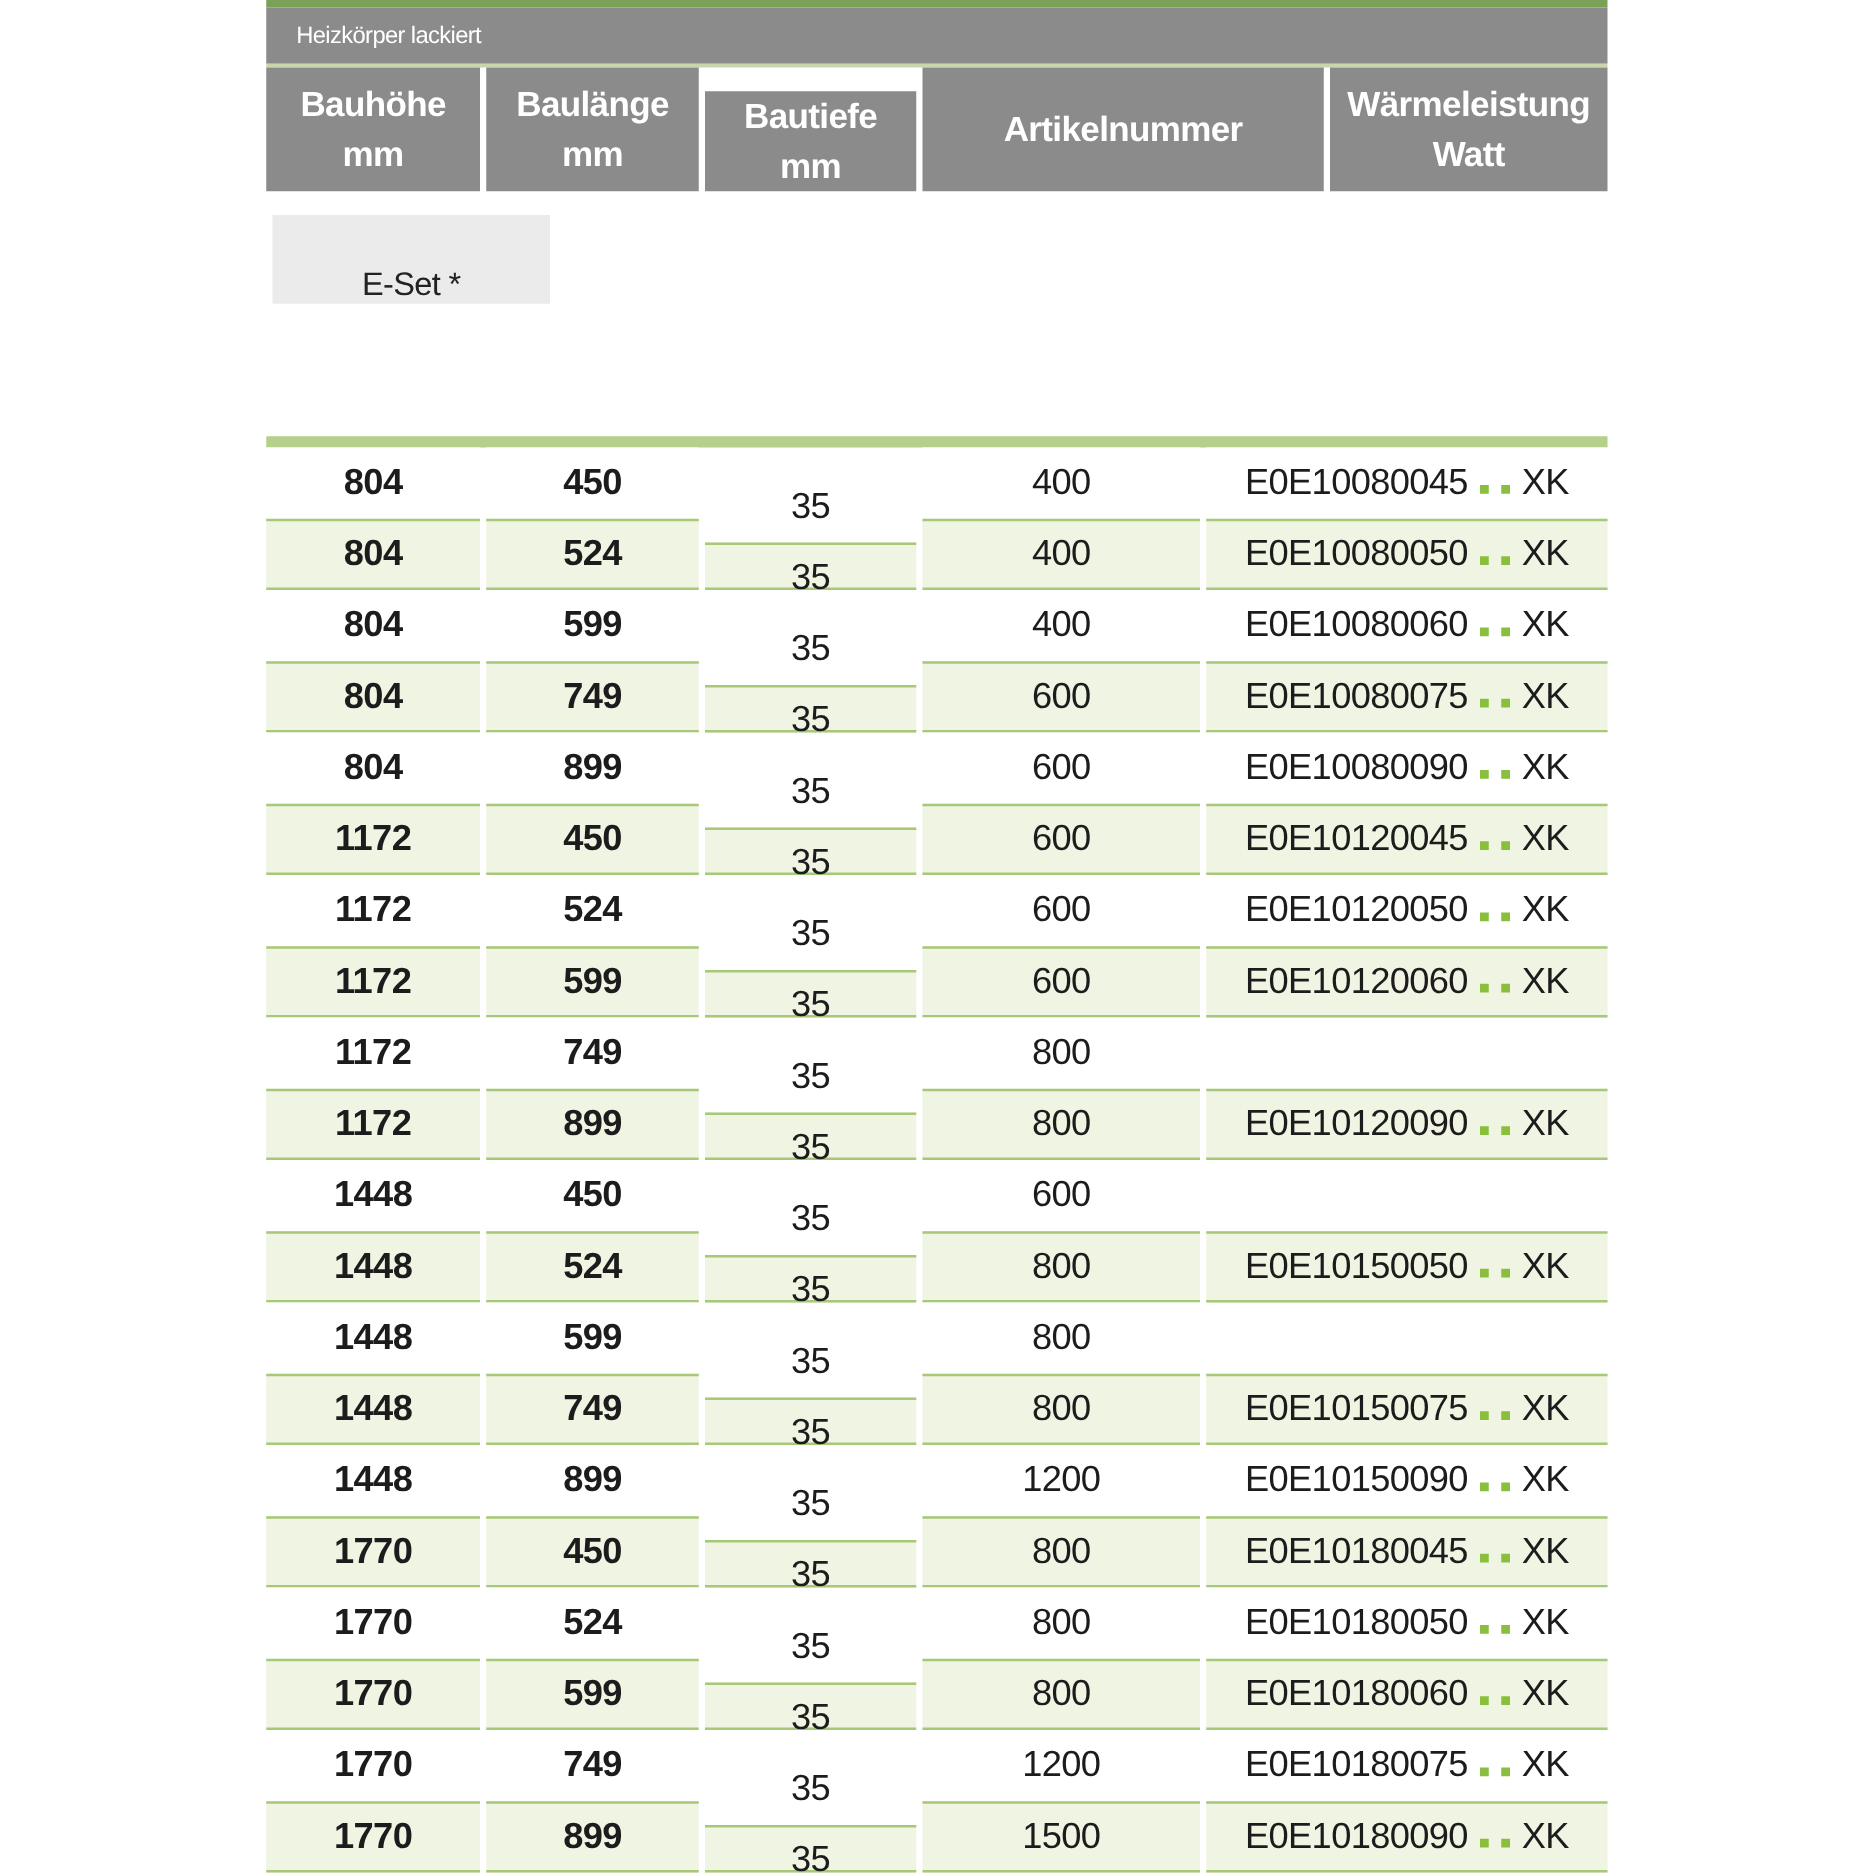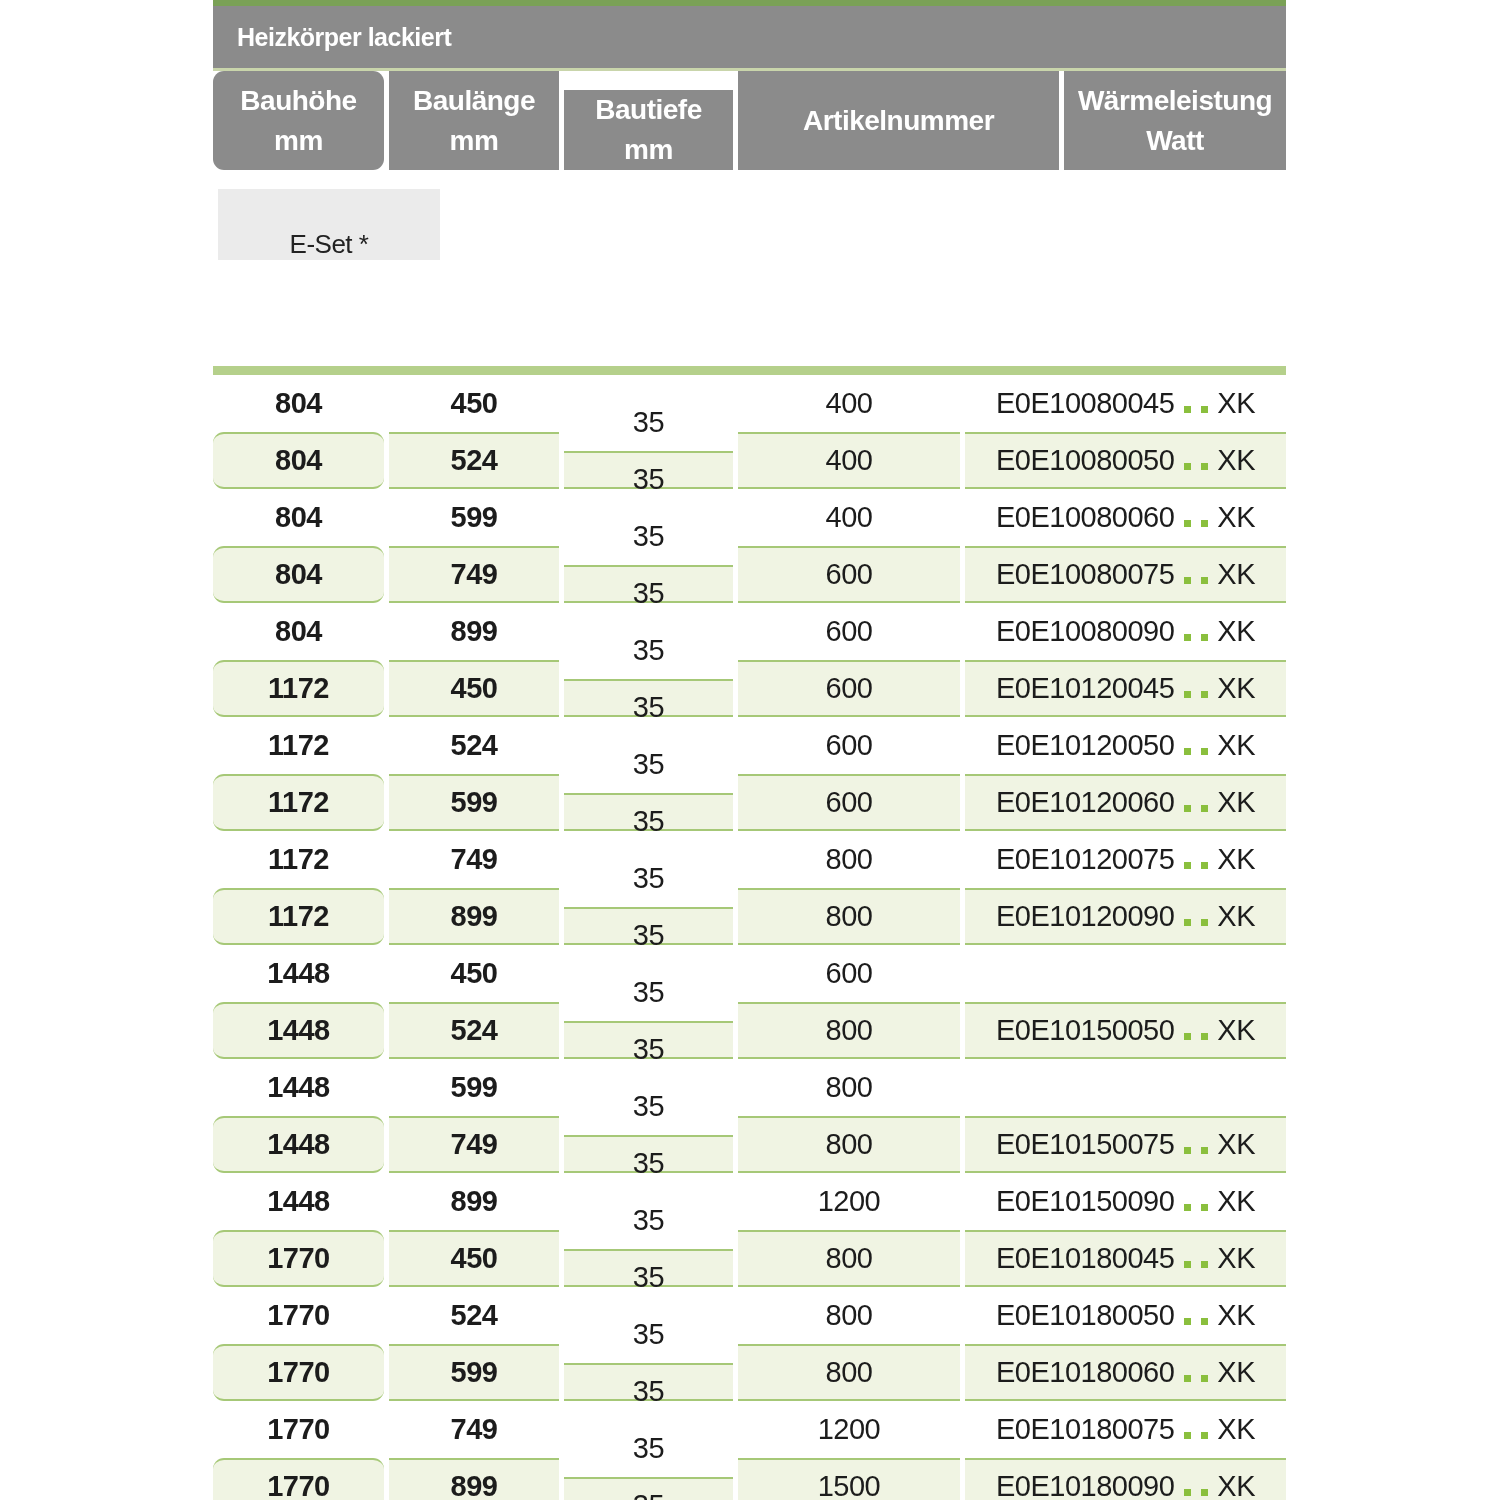--- a/index.html
+++ b/index.html
@@ -8,30 +8,30 @@
     background: #ffffff;
     overflow: hidden;
     font-family: "Liberation Sans", sans-serif;
     letter-spacing: -0.5px;
     position: relative;
   }
   .table-wrap { position: absolute; left: 213px; top: 0; width: 1073px; }
 
   .topbar   { height: 6px;  background: var(--accent-green, #7aa156); }
   .titlebar {
-    height: 62px; background: var(--header-gray, #8b8b8b);
-    color: #ffffff; font-weight: bold; font-size: 25px;
+    height: 45px; background: var(--header-gray, #8b8b8b);
+    color: #ffffff; font-weight: normal; font-size: 19px;
     display: flex; align-items: center; padding-left: 24px; box-sizing: border-box;
   }
   .divider  { height: 3px; background: var(--divider-green, #c9d5ab); }
 
   .row { display: flex; }
   .cell { flex: none; box-sizing: border-box; }
   .cell + .cell { margin-left: 5px; }
-  .c1 { width: 171px; border-radius: 11px; } .c2 { width: 170px; } .c3 { width: 169px; margin-top: 19px; }
+  .c1 { width: 171px; } .c2 { width: 170px; } .c3 { width: 169px; margin-top: 19px; }
   .c4 { width: 222px; } .c5 { width: 321px; }
 
   .hrow { height: 99px; }
   .hrow .cell {
     background: var(--header-gray, #8b8b8b);
     color: #ffffff; font-weight: bold; font-size: 28px; line-height: 40px;
     display: flex; flex-direction: column; justify-content: center; align-items: center;
     text-align: center;
   }
 
@@ -166,21 +166,20 @@
     <div class="cell c2 bold">599</div>
     <div class="cell c3">35</div>
     <div class="cell c4">600</div>
     <div class="cell c5"><span>E0E10120060</span><span class="sq"></span><span class="sq"></span><span class="suffix">XK</span></div>
   </div>
       <div class="row drow">
     <div class="cell c1 bold">1172</div>
     <div class="cell c2 bold">749</div>
     <div class="cell c3">35</div>
     <div class="cell c4">800</div>
-    <div class="cell c5"><span>E0E10120075</span><span class="sq"></span><span class="sq"></span><span class="suffix">XK</span></div>
   </div>
       <div class="row drow alt">
     <div class="cell c1 bold">1172</div>
     <div class="cell c2 bold">899</div>
     <div class="cell c3">35</div>
     <div class="cell c4">800</div>
     <div class="cell c5"><span>E0E10120090</span><span class="sq"></span><span class="sq"></span><span class="suffix">XK</span></div>
   </div>
       <div class="row drow">
     <div class="cell c1 bold">1448</div>

